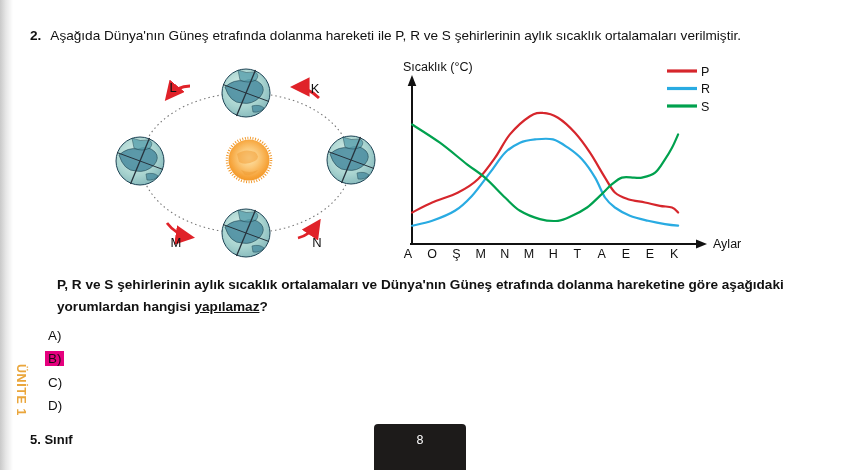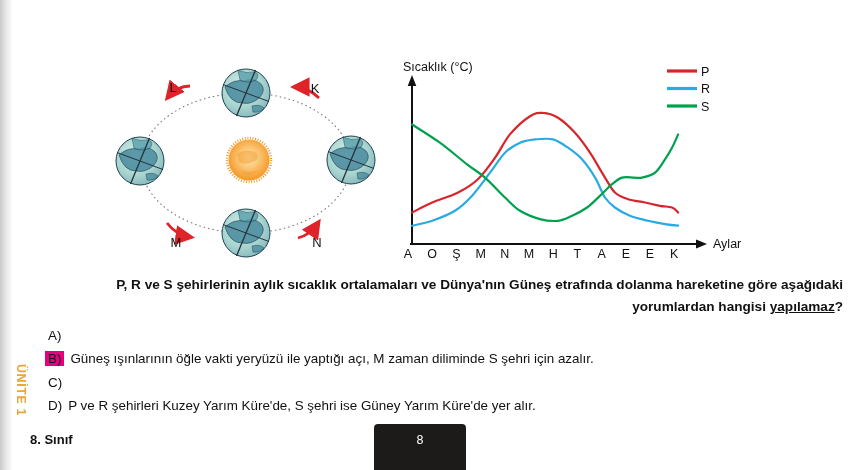--- a/index.html
+++ b/index.html
@@ -5,21 +5,21 @@
   html,body{margin:0;padding:0;background:#fff;}
   .page{position:relative;width:860px;height:470px;background:#ffffff;overflow:hidden;
         font-family:"Liberation Sans",sans-serif;color:#111;}
   .edge{position:absolute;left:0;top:0;width:13px;height:470px;
         background:linear-gradient(to right,#c9c9c9 0%,#e6e6e6 45%,#ffffff 100%);}
   .unit{position:absolute;left:21px;top:390px;transform:translate(-50%,-50%) rotate(90deg);
         font-weight:bold;font-size:12.5px;letter-spacing:.6px;color:var(--c-unit,#eaa63c);white-space:nowrap;}
   .header{position:absolute;left:30px;top:27px;width:806px;font-size:13.6px;line-height:17px;}
   .qnum{font-weight:bold;margin-right:9px;}
   .qbody{position:absolute;left:57px;top:274px;width:786px;font-weight:bold;
-         font-size:13.6px;line-height:22px;text-align:right;}
+         font-size:13.6px;line-height:22px;}
   .ul{text-decoration:underline;}
   .options{position:absolute;left:48px;top:327px;font-size:13.4px;}
   .option{height:16px;margin-bottom:7.5px;display:flex;align-items:center;white-space:nowrap;}
   .letter{margin-right:6px;}
   .letter.hl{background:var(--c-highlight,#e5007e);color:#1c0a14;padding:0 3px;margin-left:-3px;margin-right:6px;}
   .grade{position:absolute;left:30px;top:432px;font-weight:bold;font-size:13px;}
   .pagebox{position:absolute;left:374px;top:424px;width:92px;height:46px;background:#1d1b1a;
            border-radius:4px 4px 0 0;color:#fff;display:flex;justify-content:center;
            padding-top:9px;font-size:12.5px;box-sizing:border-box;}
   svg{position:absolute;overflow:visible;}
@@ -30,20 +30,23 @@
   .axlab{font-size:12.5px;}
   .orblab{font-size:13px;text-anchor:middle;}
 </style>
 </head>
 <body>
 
 <div class="page">
   <div class="edge"></div>
   <div class="unit">ÜNİTE 1</div>
 
+  <div class="header">
+    <span class="qnum">2.</span><span>Aşağıda Dünya'nın Güneş etrafında dolanma hareketi ile P, R ve S şehirlerinin aylık sıcaklık ortalamaları verilmiştir.</span>
+  </div>
 
   <svg id="orbit-svg" width="300" height="212" viewBox="0 0 300 212">
     <defs>
       <radialGradient id="sunG" cx="50%" cy="45%" r="60%">
         <stop offset="0%" stop-color="#fde7b0"></stop>
           <stop offset="40%" stop-color="#fbc878"></stop>
         <stop offset="78%" stop-color="#f6a339"></stop>
           <stop offset="100%" stop-color="#f0921f"></stop>
       </radialGradient>
       <radialGradient id="earthG" cx="42%" cy="38%" r="70%">
@@ -128,28 +131,26 @@
   <div class="qbody">
     <span>P, R ve S şehirlerinin aylık sıcaklık ortalamaları ve Dünya'nın Güneş etrafında dolanma hareketine göre aşağıdaki yorumlardan hangisi </span><span class="ul">yapılamaz</span><span>?</span>
   </div>
 
   <div class="options">
     <div class="option">
       <span class="letter">A)</span>
     </div>
     <div class="option">
       <span class="letter hl">B)</span>
-      <span>Güneş ışınlarının öğle vakti yeryüzü ile yaptığı açı, M zaman diliminde S şehri için azalır.</span>
     </div>
     <div class="option">
       <span class="letter">C)</span>
     </div>
     <div class="option">
       <span class="letter">D)</span>
-      <span>P ve R şehirleri Kuzey Yarım Küre'de, S şehri ise Güney Yarım Küre'de yer alır.</span>
     </div>
   </div>
 
-  <div class="grade">8. Sınıf</div>
+  <div class="grade">5. Sınıf</div>
   <div class="pagebox">
     <span>8</span>
   </div>
 </div>
 
 </body></html>

